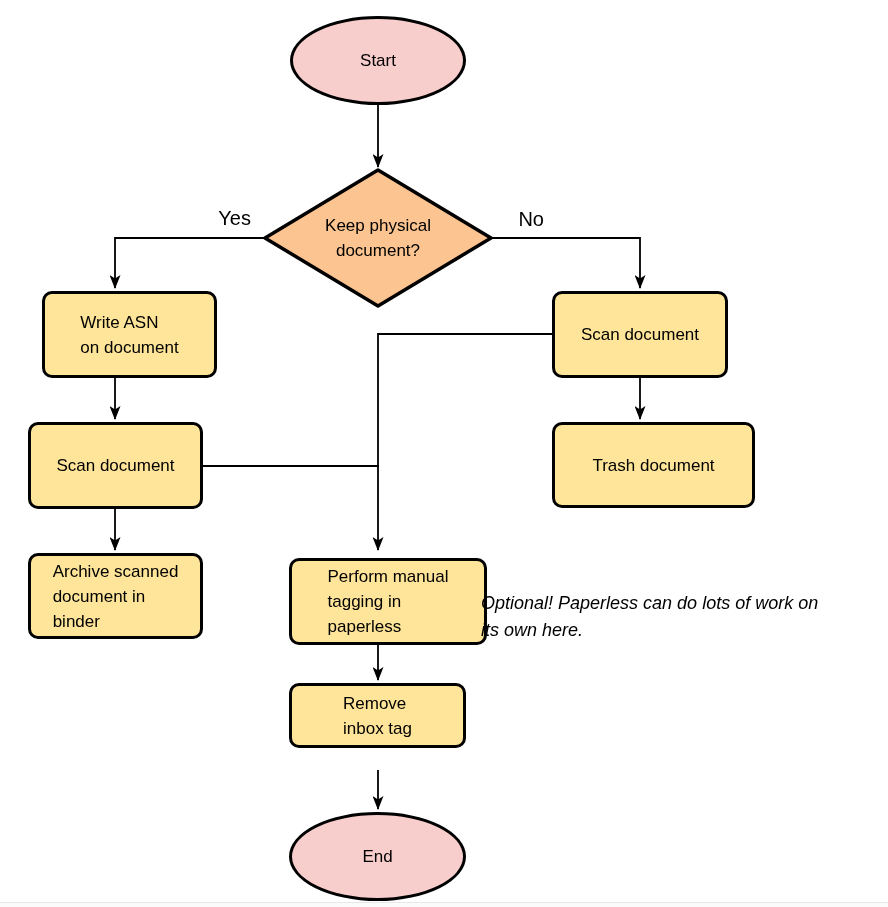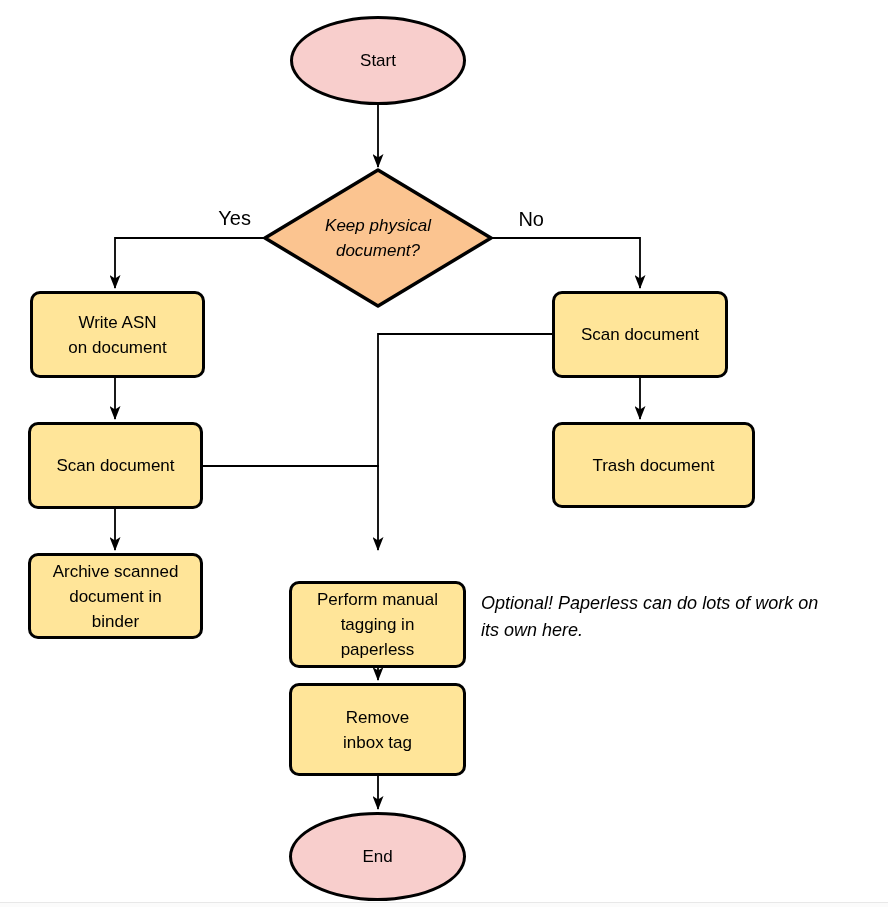--- a/index.html
+++ b/index.html
@@ -16,21 +16,20 @@
     position: absolute;
     left: 0; top: 0;
     width: 888px; height: 907px;
   }
   .node {
     position: absolute;
     box-sizing: border-box;
     display: flex;
     align-items: center;
     justify-content: center;
-    text-align: center;
     font-size: 17px;
     line-height: 25px;
     white-space: pre-line;
   }
   .proc {
     background: #ffe599;
     border: 3px solid #000000;
     border-radius: 10px;
   }
   .terminator {
@@ -40,21 +39,20 @@
   }
   .decision-label {
     position: absolute;
     display: flex;
     align-items: center;
     justify-content: center;
     text-align: center;
     font-size: 17px;
     line-height: 25px;
     white-space: pre-line;
-    font-style: italic;
   }
   .edge-label {
     position: absolute;
     font-size: 20px;
     line-height: 18px;
     text-align: right;
   }
   .note {
     position: absolute;
     font-style: italic;
@@ -65,27 +63,27 @@
   .bottom-strip {
     position: absolute;
     left: 0; top: 902px;
     width: 888px; height: 5px;
     background: #fbfbfb;
     border-top: 1px solid #e8e8e8;
   }
 
   
   #n-start    { left: 290px; top: 16px;  width: 176px; height: 89px; }
-  #n-write    { left: 30px;  top: 291px; width: 175px; height: 87px; }
+  #n-write    { left: 42px;  top: 291px; width: 175px; height: 87px; }
   #n-scan-l   { left: 28px;  top: 422px; width: 175px; height: 87px; }
   #n-archive  { left: 28px;  top: 553px; width: 175px; height: 86px; }
   #n-scan-r   { left: 552px; top: 291px; width: 176px; height: 87px; }
   #n-trash    { left: 552px; top: 422px; width: 203px; height: 86px; }
-  #n-tagging  { left: 289px; top: 581px; width: 177px; height: 87px; }
-  #n-remove   { left: 289px; top: 683px; width: 177px; height: 93px; }
+  #n-tagging  { left: 289px; top: 558px; width: 198px; height: 87px; }
+  #n-remove   { left: 289px; top: 683px; width: 177px; height: 65px; }
   #n-end      { left: 289px; top: 812px; width: 177px; height: 89px; }
   #n-decision-label { left: 278px; top: 200px; width: 200px; height: 76px; }
   #lbl-yes    { left: 205px; top: 209px; width: 46px; }
   #lbl-no     { left: 498px; top: 210px; width: 46px; }
   #note-opt   { left: 481px; top: 590px; width: 400px; }
 </style>
 </head>
 <body>
 
 <div class="canvas">

